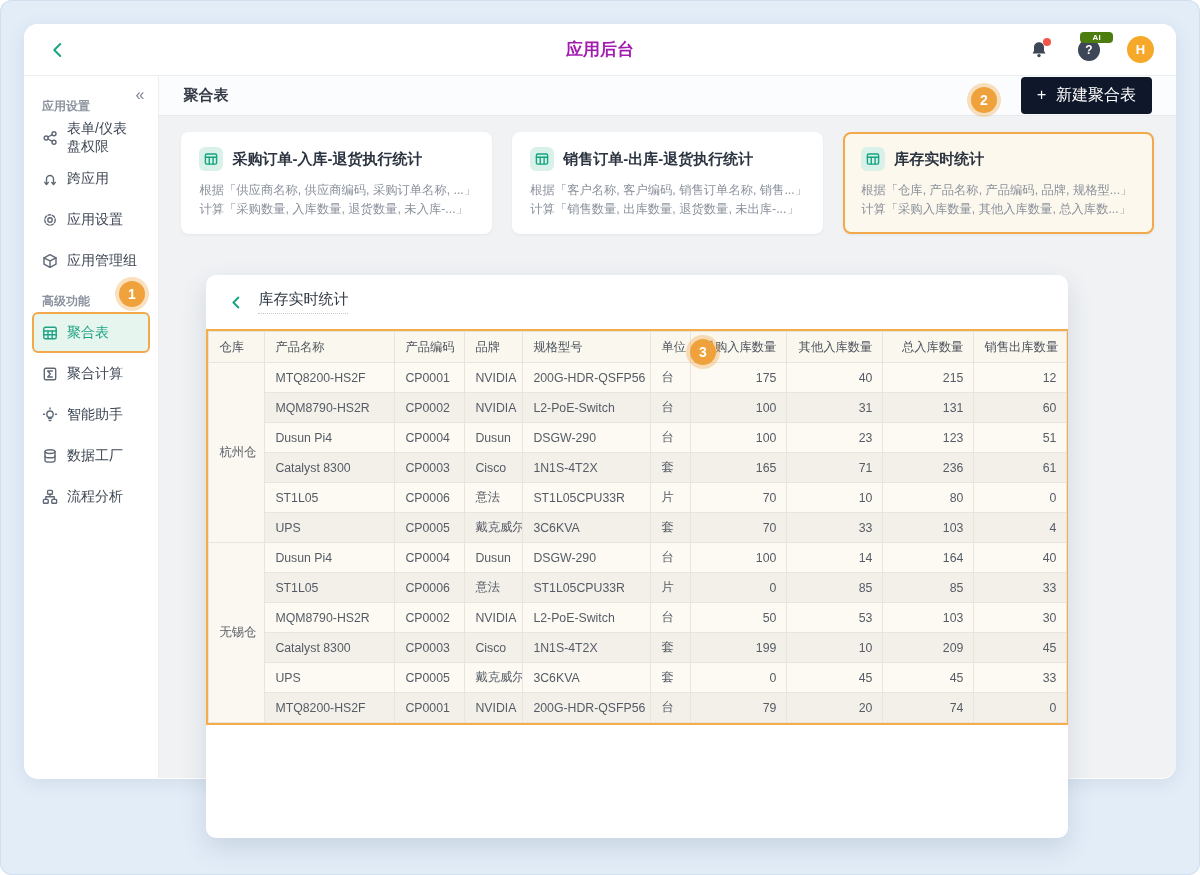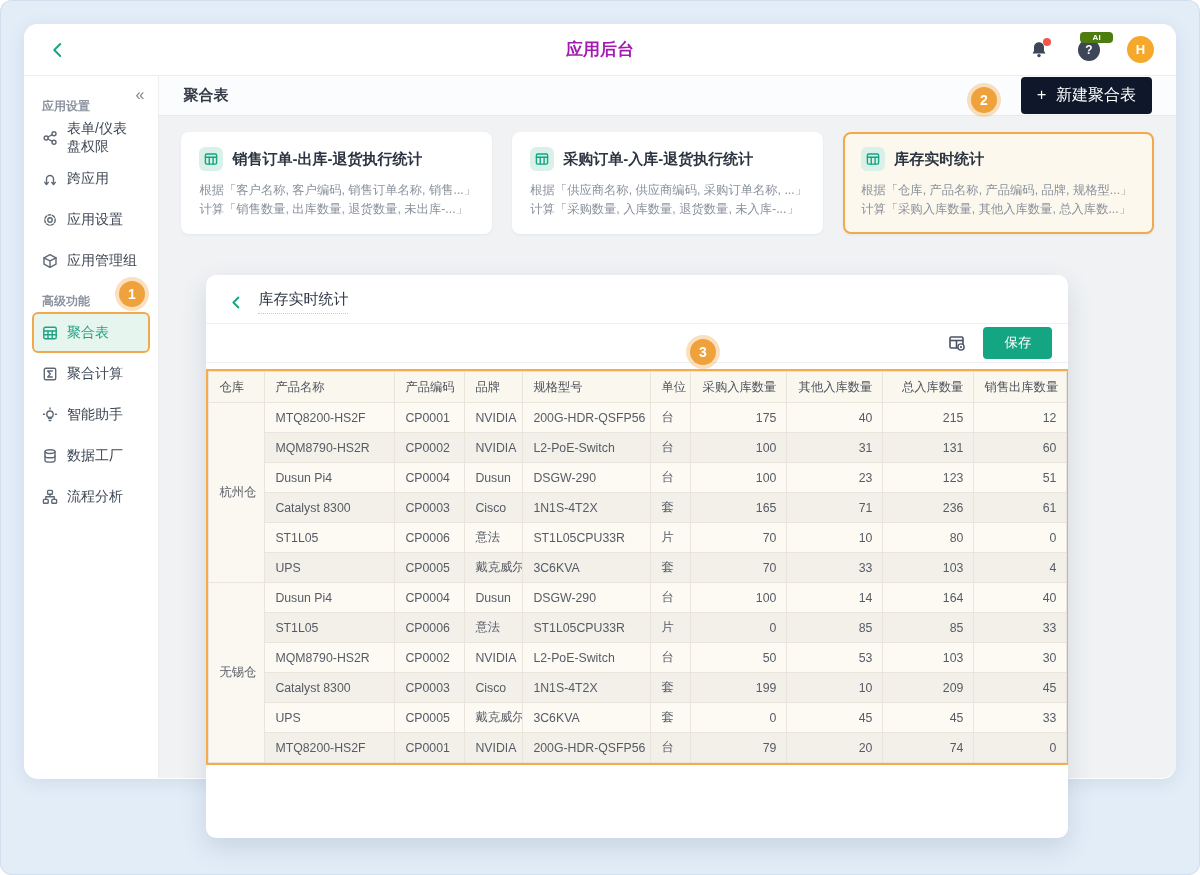--- a/index.html
+++ b/index.html
@@ -211,39 +211,39 @@
             <article class="card">
               <div class="card-head">
                 <span class="card-icon">
                   <svg width="14" height="14" viewBox="0 0 16 16" fill="none" stroke="#14A582" stroke-width="1.6" stroke-linecap="round">
                     <rect x="1.6" y="2.2" width="12.8" height="11.6" rx="1.5"></rect>
                     <line x1="1.6" y1="6" x2="14.4" y2="6"></line>
                     <line x1="6" y1="6" x2="6" y2="13.8"></line>
                     <line x1="10.4" y1="6" x2="10.4" y2="13.8"></line>
                   </svg>
                 </span>
-                <span class="card-title">销售订单-出库-退货执行统计</span>
+                <span class="card-title">采购订单-入库-退货执行统计</span>
               </div>
-              <div class="card-line">根据「客户名称, 客户编码, 销售订单名称, 销售...」</div>
-              <div class="card-line">计算「销售数量, 出库数量, 退货数量, 未出库-...」</div>
+              <div class="card-line">根据「供应商名称, 供应商编码, 采购订单名称, ...」</div>
+              <div class="card-line">计算「采购数量, 入库数量, 退货数量, 未入库-...」</div>
             </article>
             <article class="card">
               <div class="card-head">
                 <span class="card-icon">
                   <svg width="14" height="14" viewBox="0 0 16 16" fill="none" stroke="#14A582" stroke-width="1.6" stroke-linecap="round">
                     <rect x="1.6" y="2.2" width="12.8" height="11.6" rx="1.5"></rect>
                     <line x1="1.6" y1="6" x2="14.4" y2="6"></line>
                     <line x1="6" y1="6" x2="6" y2="13.8"></line>
                     <line x1="10.4" y1="6" x2="10.4" y2="13.8"></line>
                   </svg>
                 </span>
-                <span class="card-title">采购订单-入库-退货执行统计</span>
+                <span class="card-title">销售订单-出库-退货执行统计</span>
               </div>
-              <div class="card-line">根据「供应商名称, 供应商编码, 采购订单名称, ...」</div>
-              <div class="card-line">计算「采购数量, 入库数量, 退货数量, 未入库-...」</div>
+              <div class="card-line">根据「客户名称, 客户编码, 销售订单名称, 销售...」</div>
+              <div class="card-line">计算「销售数量, 出库数量, 退货数量, 未出库-...」</div>
             </article>
             <article class="card selected">
               <div class="card-head">
                 <span class="card-icon">
                   <svg width="14" height="14" viewBox="0 0 16 16" fill="none" stroke="#14A582" stroke-width="1.6" stroke-linecap="round">
                     <rect x="1.6" y="2.2" width="12.8" height="11.6" rx="1.5"></rect>
                     <line x1="1.6" y1="6" x2="14.4" y2="6"></line>
                     <line x1="6" y1="6" x2="6" y2="13.8"></line>
                     <line x1="10.4" y1="6" x2="10.4" y2="13.8"></line>
                   </svg>
@@ -256,32 +256,20 @@
           </div>
 
         <div class="detail">
           <div class="detail-head">
             <span class="icon-btn">
               <svg width="15" height="15" viewBox="0 0 24 24">
                   <polyline points="15 4 7 12 15 20" fill="none" stroke="#14A582" stroke-width="3" stroke-linecap="round" stroke-linejoin="round"></polyline>
                 </svg>
             </span>
             <span class="detail-title">库存实时统计</span>
-          </div>
-          <div class="detail-toolbar">
-            <span class="icon-btn">
-              <svg width="18" height="18" viewBox="0 0 18 18">
-                  <rect x="2" y="3" width="13" height="11" rx="1.2" fill="none" stroke="#4A5365" stroke-width="1.6"></rect>
-                  <line x1="2" y1="6.5" x2="15" y2="6.5" stroke="#4A5365" stroke-width="1.6"></line>
-                  <line x1="8.5" y1="6.5" x2="8.5" y2="14" stroke="#4A5365" stroke-width="1.6"></line>
-                  <circle cx="13" cy="13" r="3.1" fill="#fff" stroke="#4A5365" stroke-width="1.4"></circle>
-                  <circle cx="13" cy="13" r="1.1" fill="#4A5365"></circle>
-                </svg>
-            </span>
-            <button class="save-btn">保存</button>
           </div>
           <div class="table-box">
             <table>
               <colgroup>
                 <col style="width:56px">
                   <col style="width:130px">
                   <col style="width:70px">
                   <col style="width:58px">
                   <col style="width:128px">
                   <col style="width:40px">

